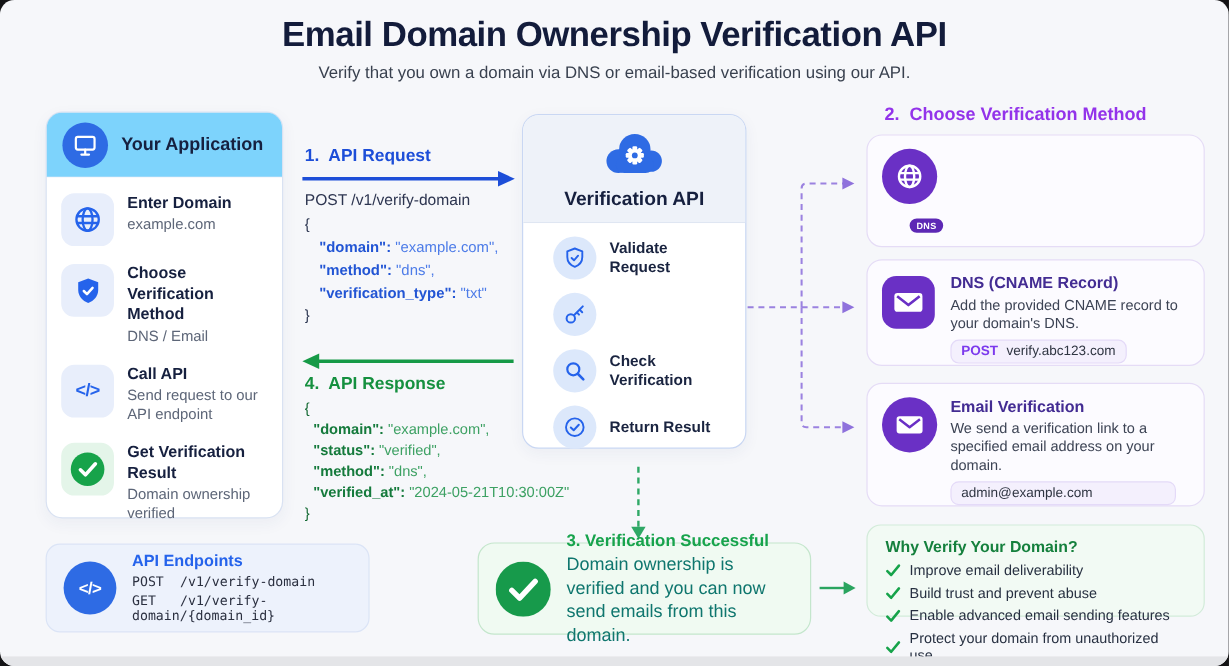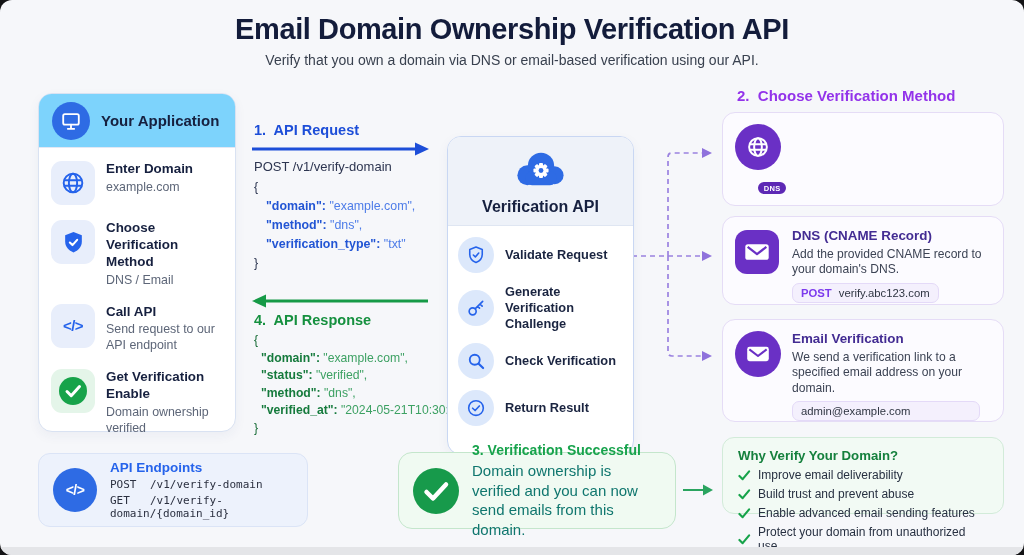--- a/index.html
+++ b/index.html
@@ -34,25 +34,25 @@
   .req-code{left:254px;top:178px;color:#2b3550;}
   .req-code .k{color:#2255d4;font-weight:700;}
   .req-code .v{color:#4d7ce8;}
   .ind1{padding-left:12px;}
   .resp-label{left:254px;top:312px;color:#15903f;}
   .resp-code{left:254px;top:332px;color:#166b35;font-size:12.2px;line-height:17.5px;}
   .resp-code .k{color:#157a3c;font-weight:700;}
   .resp-code .v{color:#3da163;}
   .ind2{padding-left:7px;}
   
-  .vapi{left:447px;top:95px;width:187px;height:319px;border-color:#c9d7f3;margin-top:41px;}
+  .vapi{left:435px;top:95px;width:187px;height:279px;border-color:#c9d7f3;}
   .vapi-h{background:#eef2f9;border-bottom:1px solid #dfe6f2;border-radius:12.5px 12.5px 0 0;
           text-align:center;padding:12px 0 9px;}
   .vapi-title{font-size:16px;font-weight:800;color:#16203f;margin-top:3px;}
-  .vapi-steps{padding:11px 10px;display:flex;flex-direction:column;gap:11px;}
+  .vapi-steps{padding:11px 25px;display:flex;flex-direction:column;gap:11px;}
   .step{display:flex;align-items:center;gap:11px;}
   .step-ic{width:36px;height:36px;border-radius:50%;background:#dce8fb;flex:0 0 36px;display:flex;
            align-items:center;justify-content:center;}
   .step-label{font-size:12.8px;font-weight:600;color:#1a2440;line-height:1.25;}
   
   .m-heading{position:absolute;left:737px;top:87px;font-size:15px;font-weight:700;color:#9333ea;white-space:pre-wrap;}
   .card{position:absolute;left:722px;width:282px;background:#fcfbff;border:1.5px solid #e5dcf6;border-radius:13px;
         box-sizing:border-box;padding:11px 12px;display:flex;gap:11px;}
   .card1{top:112px;height:94px;}
   .card2{top:216px;height:89px;}
@@ -169,21 +169,21 @@
         </span>
       </div>
       <div class="app-item">
         <span class="ic-box green">
           <svg width="30" height="30" viewBox="0 0 30 30">
             <circle cx="15" cy="15" r="14" fill="#17a34a"></circle>
             <polyline points="9,15.5 13.2,19.7 21.5,10.5" fill="none" stroke="#fff" stroke-width="3" stroke-linecap="round" stroke-linejoin="round"></polyline>
           </svg>
         </span>
         <span style="max-width:124px;">
-          <div class="ai-title">Get Verification Enable</div>
+          <div class="ai-title">Get Verification Result</div>
           <div class="ai-sub">Domain ownership verified</div>
         </span>
       </div>
     </div>
   </div>
 
   <div class="sec-label req-label">1.  API Request</div>
   <div class="post-line">POST /v1/verify-domain</div>
   <div class="codeblock req-code">
     <div>{</div>
@@ -235,21 +235,20 @@
         </span>
         <span class="step-label">Validate Request</span>
       </div>
       <div class="step">
         <span class="step-ic">
           <svg width="20" height="20" viewBox="0 0 24 24" fill="none" stroke="#2563eb" stroke-width="2" stroke-linecap="round">
             <circle cx="8" cy="16" r="4.2"></circle>
               <path d="M11.2 12.8 L20 4M16.8 7.2l2.6 2.6M14 10l2.2 2.2"></path>
           </svg>
         </span>
-        <span class="step-label" style="max-width:112px;">Generate Verification Challenge</span>
       </div>
       <div class="step">
         <span class="step-ic">
           <svg width="20" height="20" viewBox="0 0 24 24" fill="none" stroke="#2563eb" stroke-linecap="round">
             <circle cx="10.5" cy="10.5" r="6" stroke-width="2.2"></circle>
               <path d="M15.2 15.2 20.5 20.5" stroke-width="2.6"></path>
           </svg>
         </span>
         <span class="step-label">Check Verification</span>
       </div>

